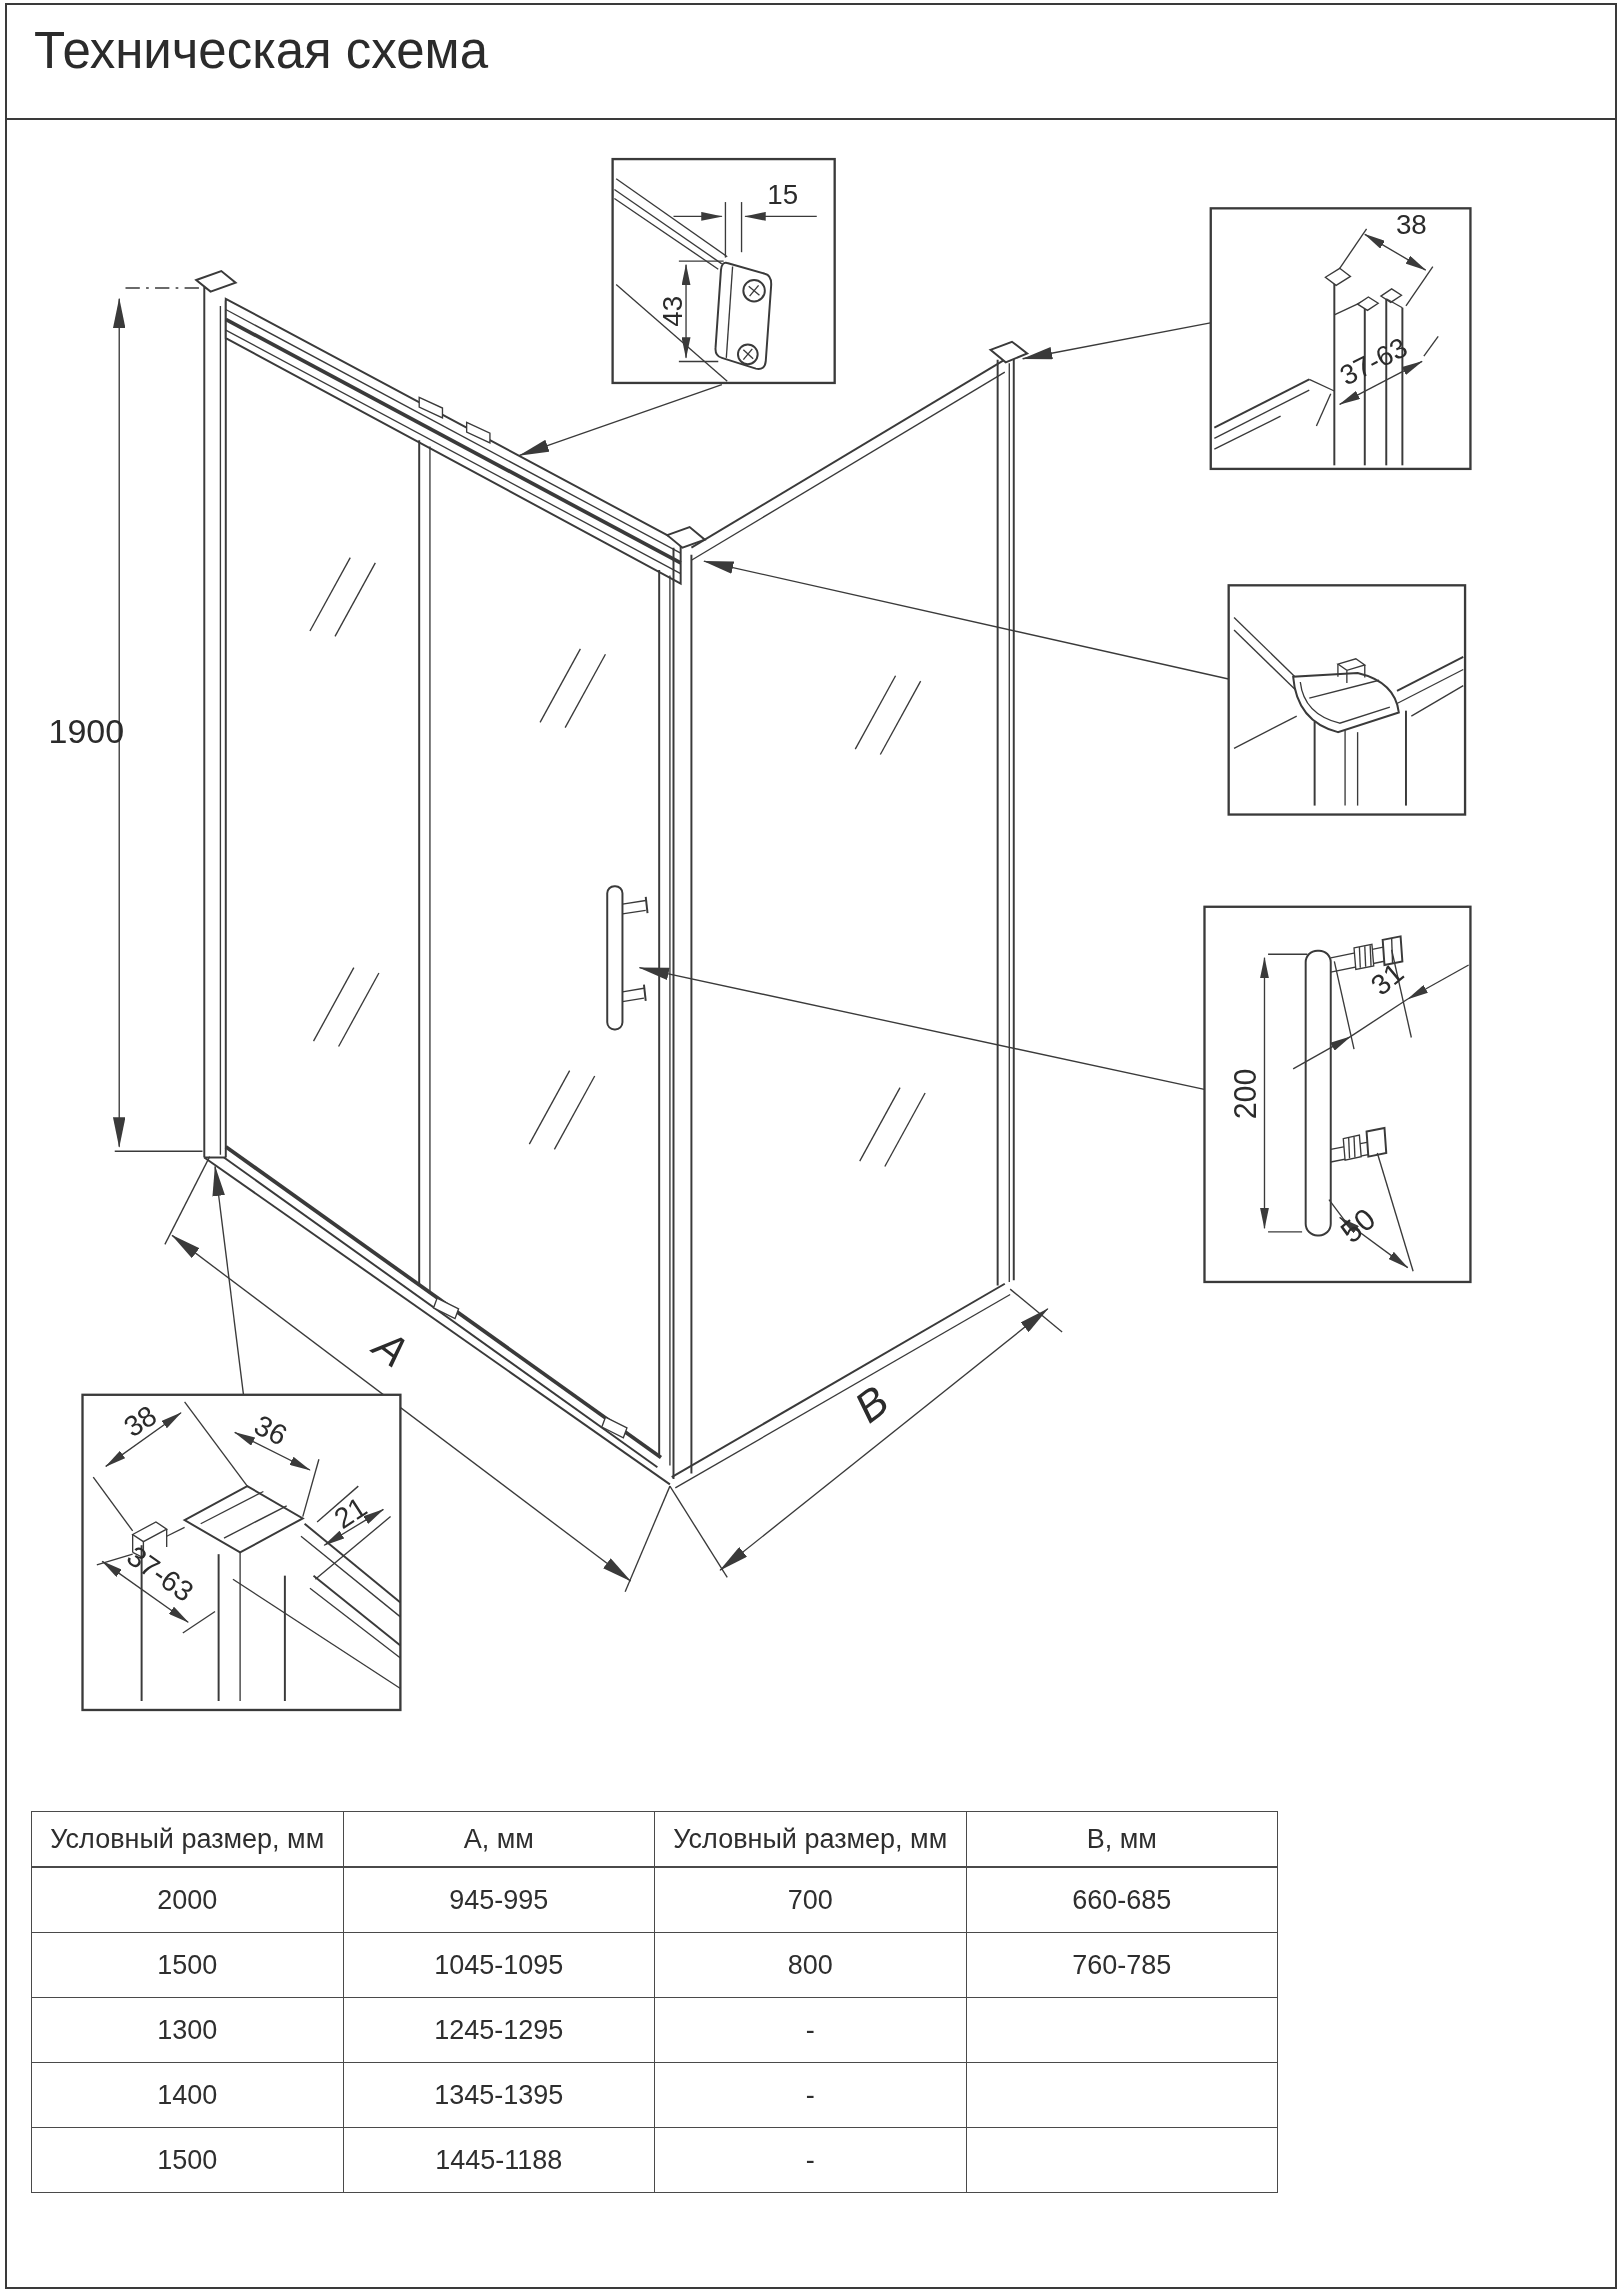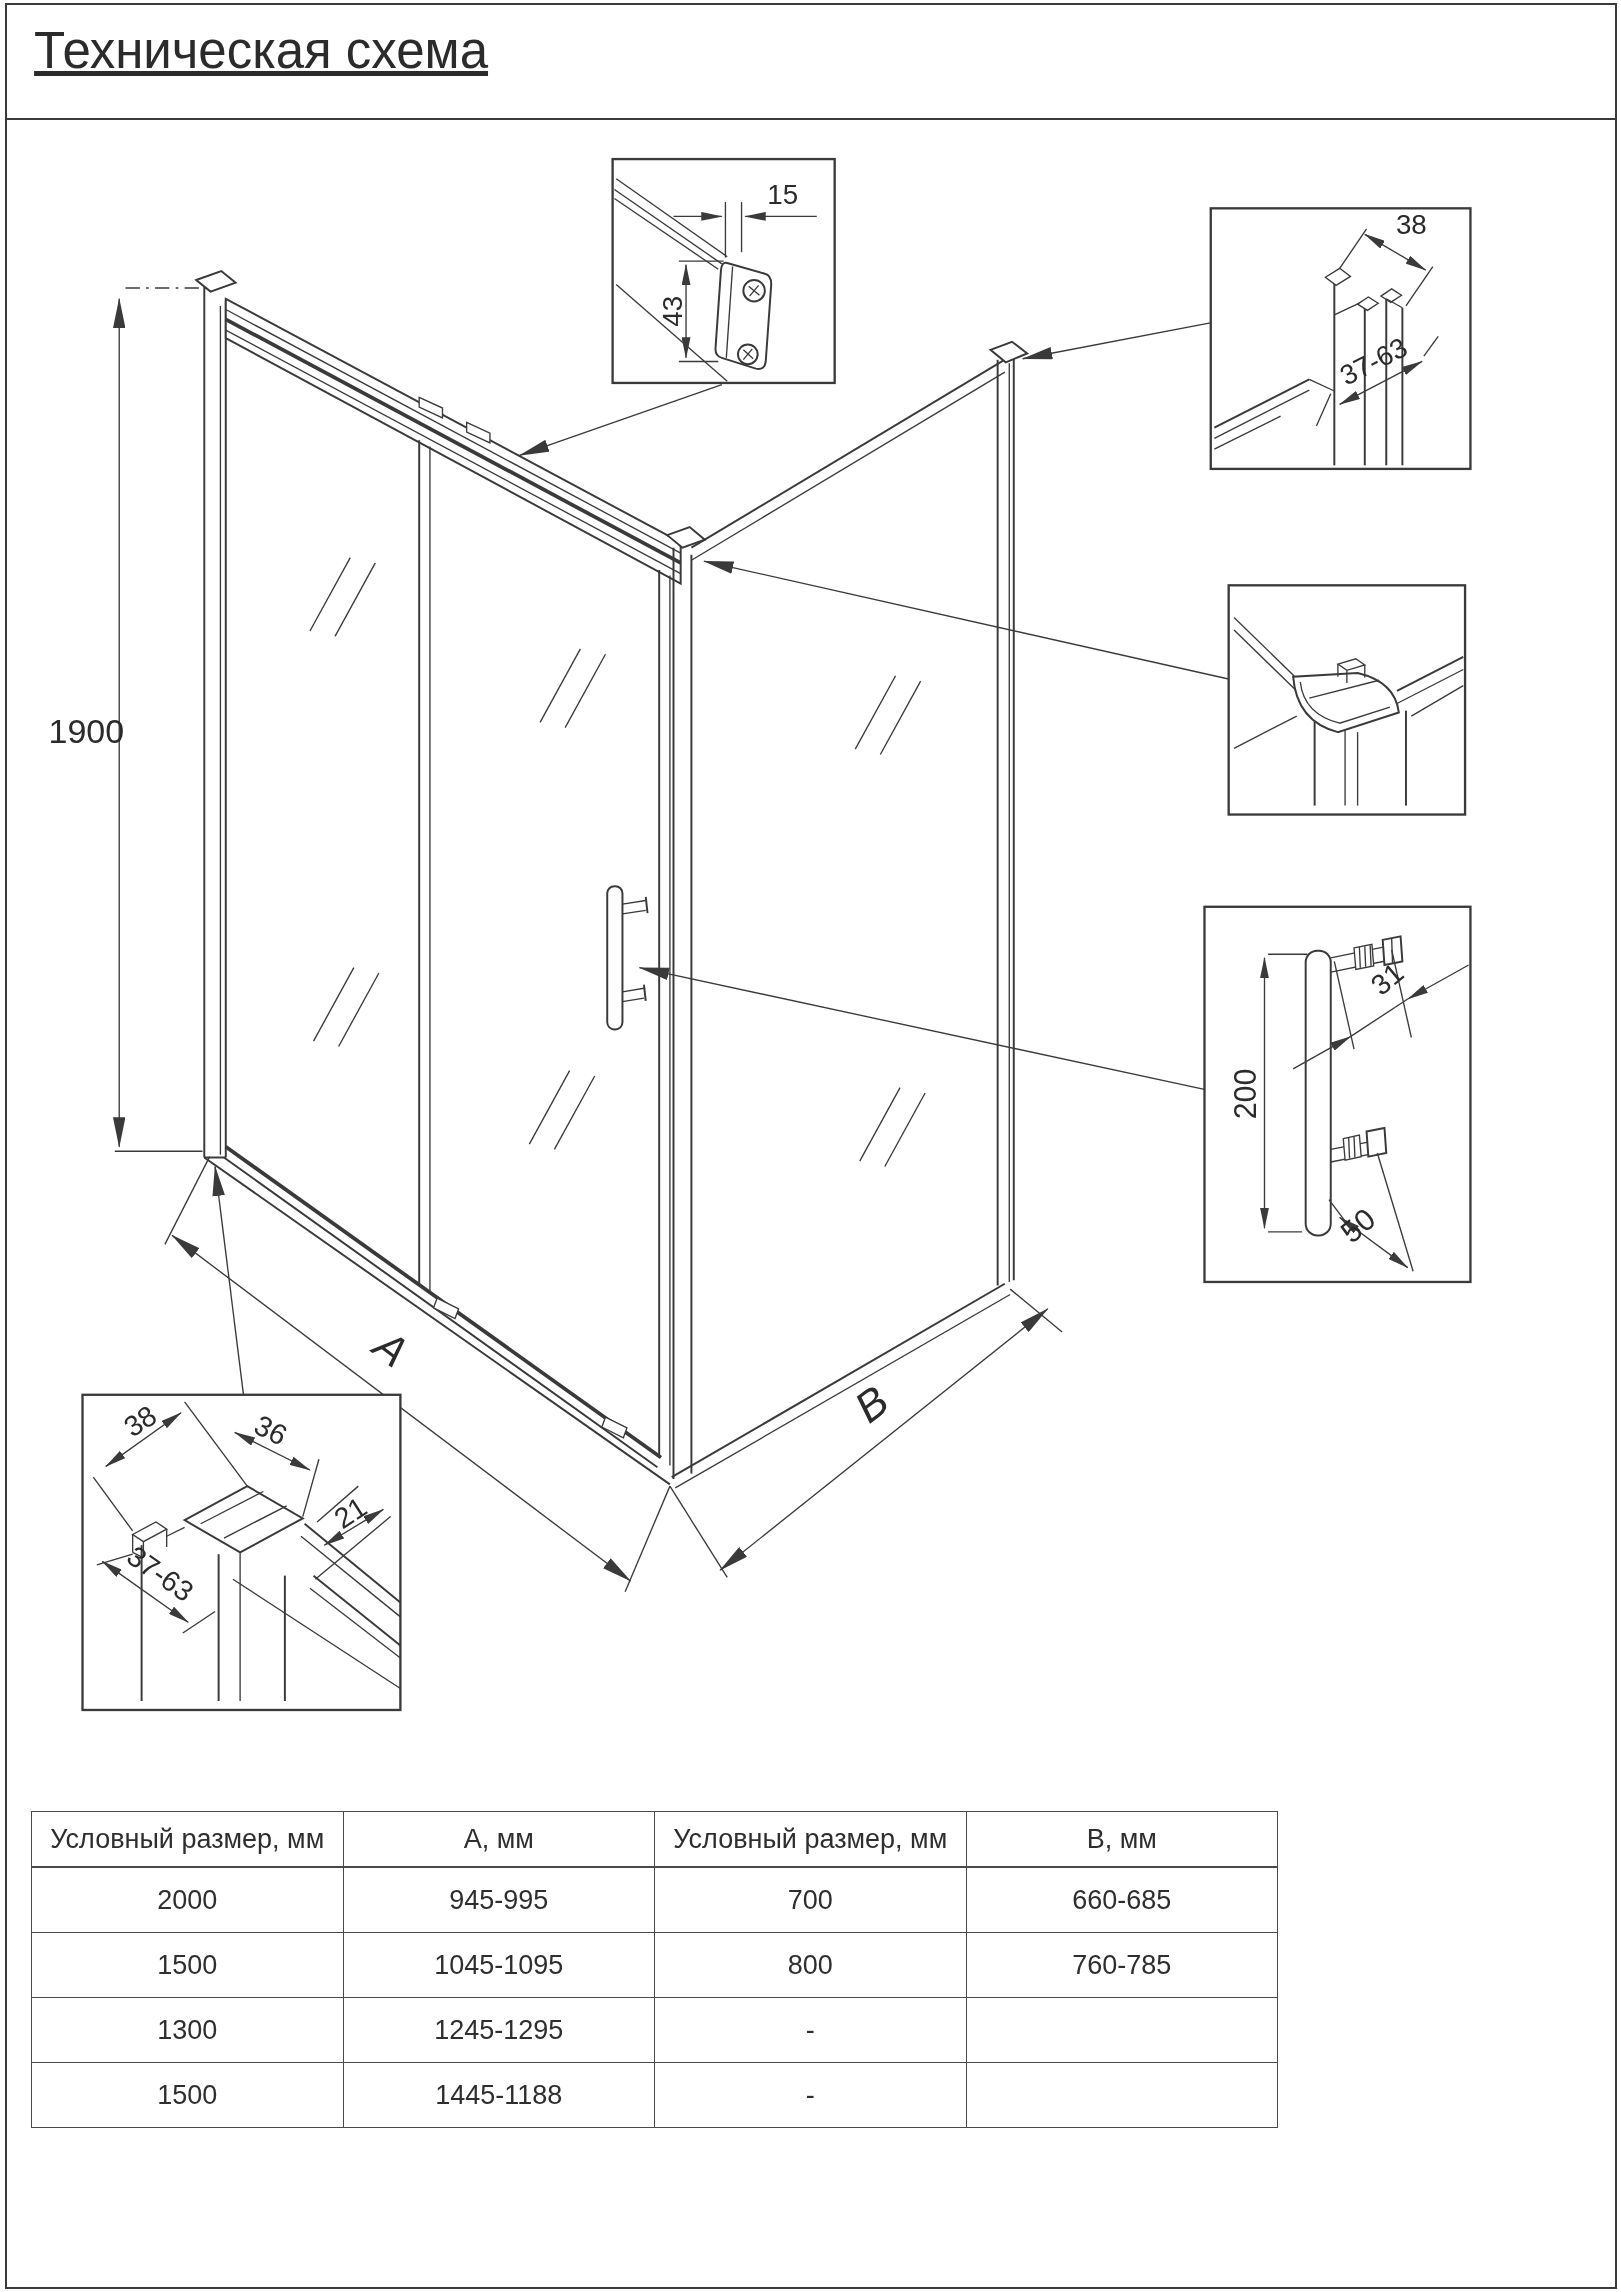--- a/index.html
+++ b/index.html
@@ -3,21 +3,21 @@
 <meta charset="utf-8">
 <style>
   html,body{margin:0;padding:0;background:#ffffff;}
   body{width:1621px;height:2293px;position:relative;overflow:hidden;
        font-family:"Liberation Sans",sans-serif;color:#2b2b2b;}
   .page{position:absolute;inset:0;background:#fff;}
   .page-border{position:absolute;left:4.5px;top:2.7px;right:4.5px;bottom:3.6px;
        border:2.7px solid #3a3a3a;pointer-events:none;}
   .header{position:absolute;left:4.5px;right:4.5px;top:2.7px;height:115px;
        border-bottom:2.7px solid #3a3a3a;background:#fff;}
-  .title-left{position:absolute;left:29.6px;top:18px;font-size:51px;letter-spacing:0px;color:#2b2b2b;text-decoration:underline;}
+  .title-left{position:absolute;left:29.6px;top:18px;font-size:51px;letter-spacing:0px;color:#2b2b2b;}
   .title-right{position:absolute;right:32px;top:19.7px;font-size:48px;color:#2b2b2b;}
   svg.drawing{position:absolute;left:0;top:117px;width:1621px;height:1687px;}
 
   
   .ln{stroke:#3a3a3a;stroke-width:2.2;fill:none;}
   .tn{stroke:#3a3a3a;stroke-width:1.5;fill:none;}
   .tk{stroke:#3a3a3a;stroke-width:4.2;fill:none;}
   .wh{fill:#ffffff;}
   .box{fill:#ffffff;stroke:#3a3a3a;stroke-width:2.6;}
   .dash{stroke-dasharray:16 7 3 7;}
@@ -343,20 +343,26 @@
         <td>800</td>
         <td>760-785</td>
       </tr>
       <tr>
         <td>1300</td>
         <td>1245-1295</td>
         <td>-</td>
         <td></td>
       </tr>
       <tr>
+        <td>1400</td>
+        <td>1345-1395</td>
+        <td>-</td>
+        <td></td>
+      </tr>
+      <tr>
         <td>1500</td>
         <td>1445-1188</td>
         <td>-</td>
         <td></td>
       </tr>
     </tbody>
   </table>
 
   <div class="page-border"></div>
 </div>

